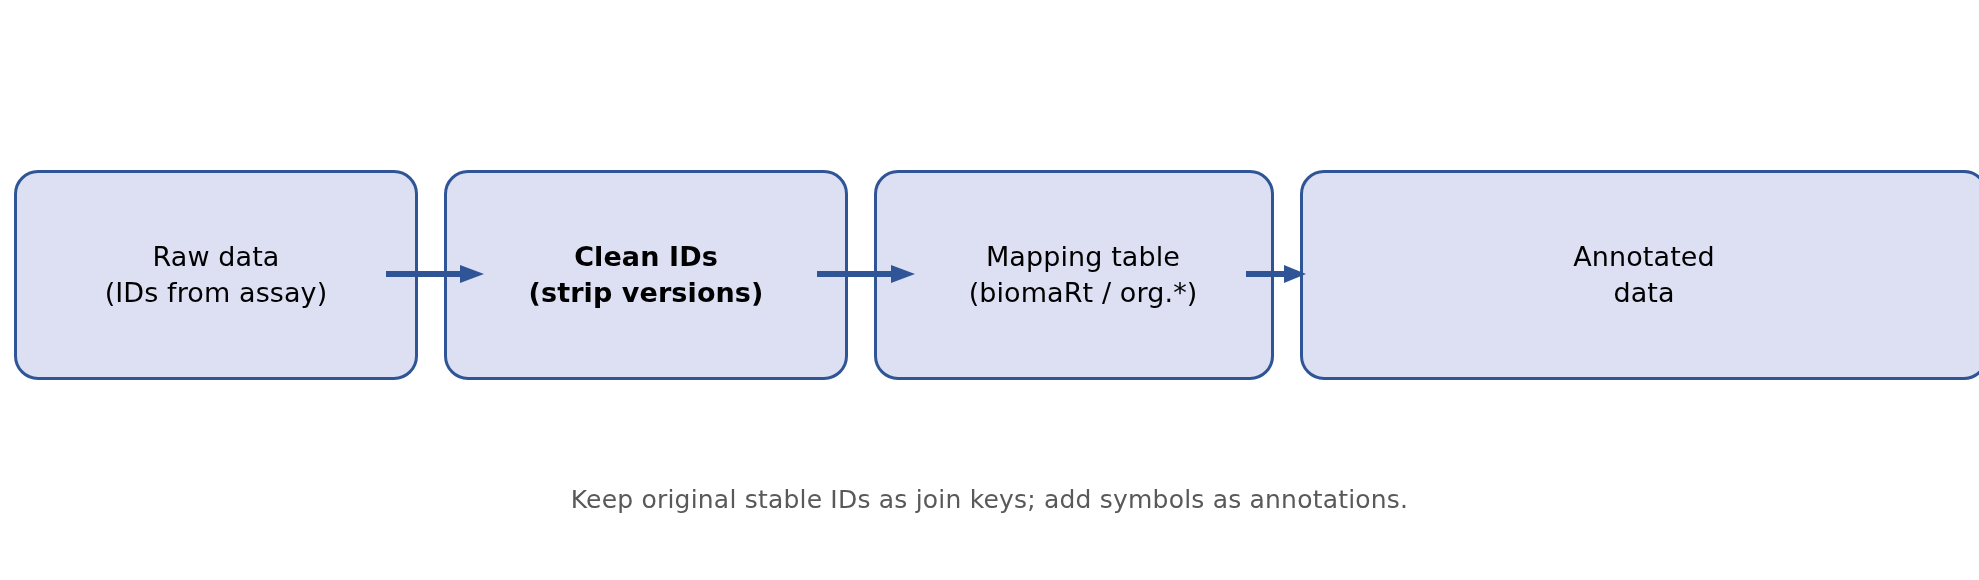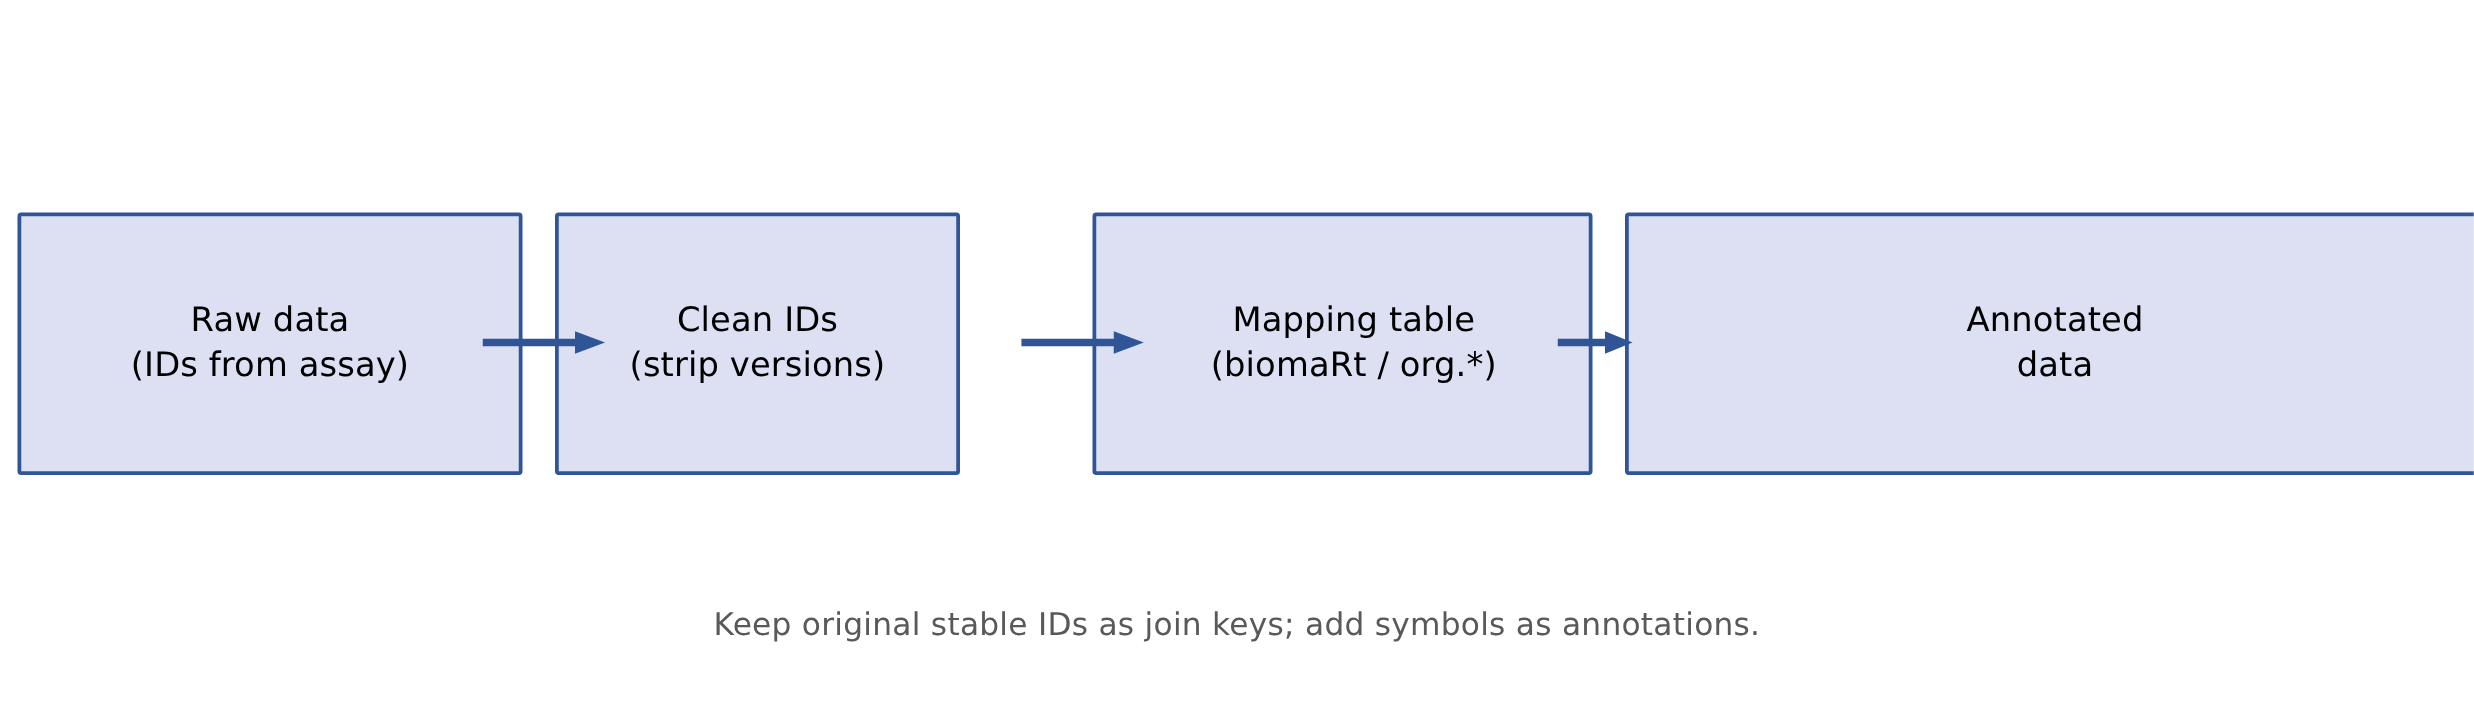--- a/index.html
+++ b/index.html
@@ -33,38 +33,38 @@
     height: 210px;
   }
 
   .node-box {
     position: absolute;
     top: 0;
     height: 210px;
     box-sizing: border-box;
     background: #dce0f2;
     border: 3px solid #2f5597;
-    border-radius: 3px;
+    border-radius: 24px;
     display: flex;
     align-items: center;
     justify-content: center;
     text-align: center;
   }
 
   .node-label {
     font-size: 27px;
     line-height: 1.33;
     color: #000000;
     white-space: pre-line;
     letter-spacing: 0.1px;
   }
 
   
   #node-raw-data    { left: 14px;   width: 404px; }
-  #node-clean-ids   { left: 444px;  width: 324px; }
+  #node-clean-ids   { left: 444px;  width: 404px; font-weight: bold; }
   #node-mapping     { left: 874px;  width: 400px; padding-left: 18px; }
   #node-annotated   { left: 1300px; width: 688px; }
 
   
   .arrow {
     position: absolute;
     top: 264px;
     height: 20px;
   }
   .arrow svg { display: block; }

